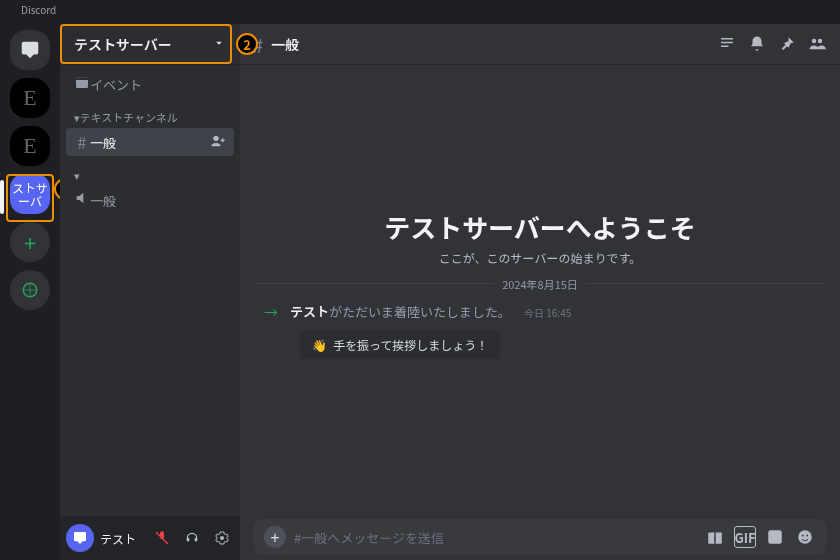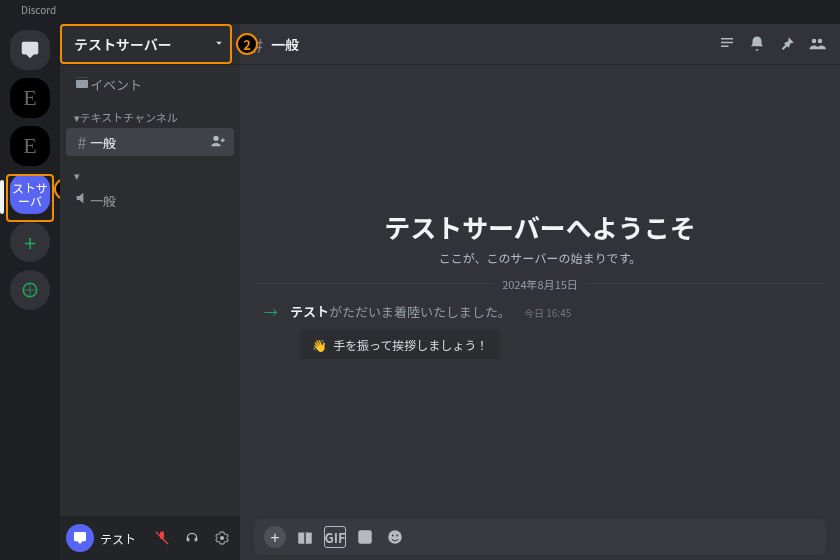--- a/index.html
+++ b/index.html
@@ -217,20 +217,21 @@
           <button>
             <span>👋</span>
             <span>手を振って挨拶しましょう！</span>
           </button>
         </div>
       </div>
 
       <div class="composer">
         <div class="cbox">
           <div class="plus">+</div>
+          <input type="text" placeholder="#一般へメッセージを送信" style="">
           <div class="ric">
             <svg width="18" height="18" viewBox="0 0 24 24" fill="#b5bac1">
                 <rect x="3" y="9" width="18" height="12" rx="1"></rect>
                 <rect x="3" y="6" width="18" height="4" rx="1"></rect>
                 <rect x="11" y="6" width="2" height="15" fill="#383a40"></rect>
               </svg>
           </div>
           <div class="ric" style="font-size:13px;border:1.5px solid #b5bac1;border-radius:3px;padding:1px 2px;font-weight:700;">GIF</div>
           <div class="ric">
             <svg width="18" height="18" viewBox="0 0 24 24" fill="#b5bac1">

